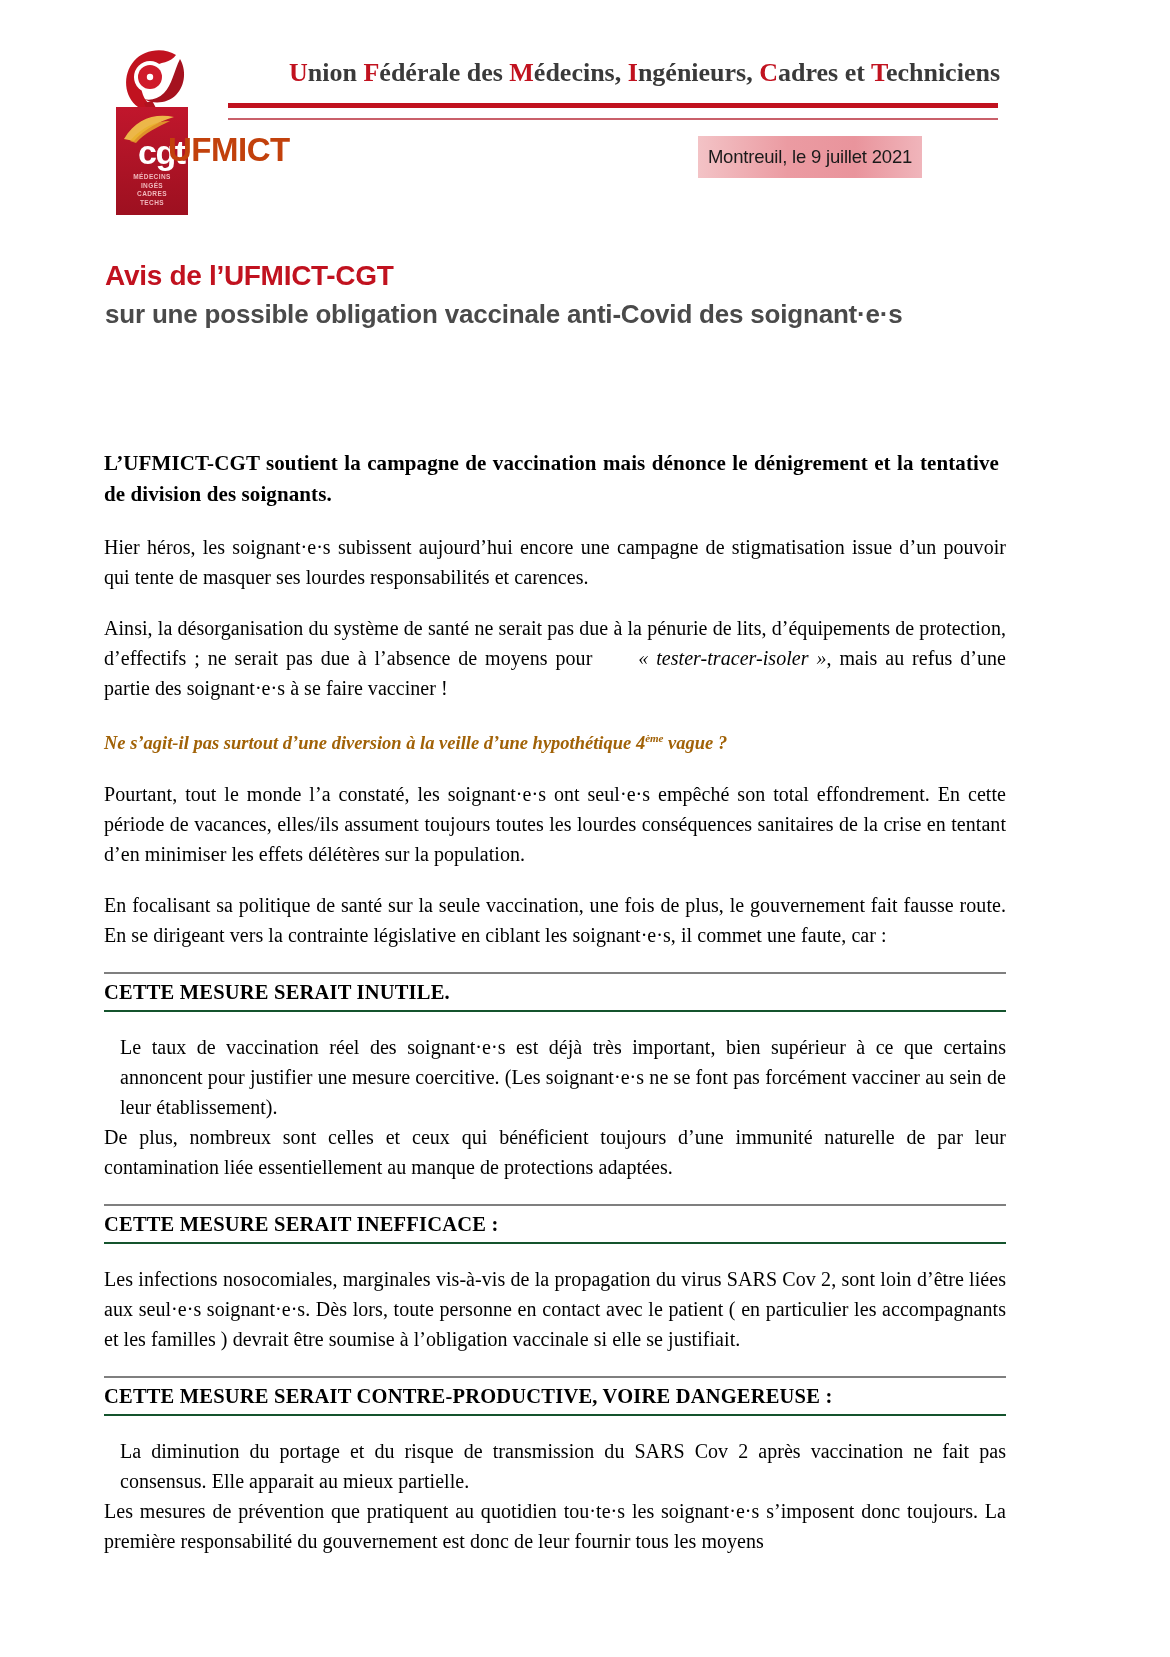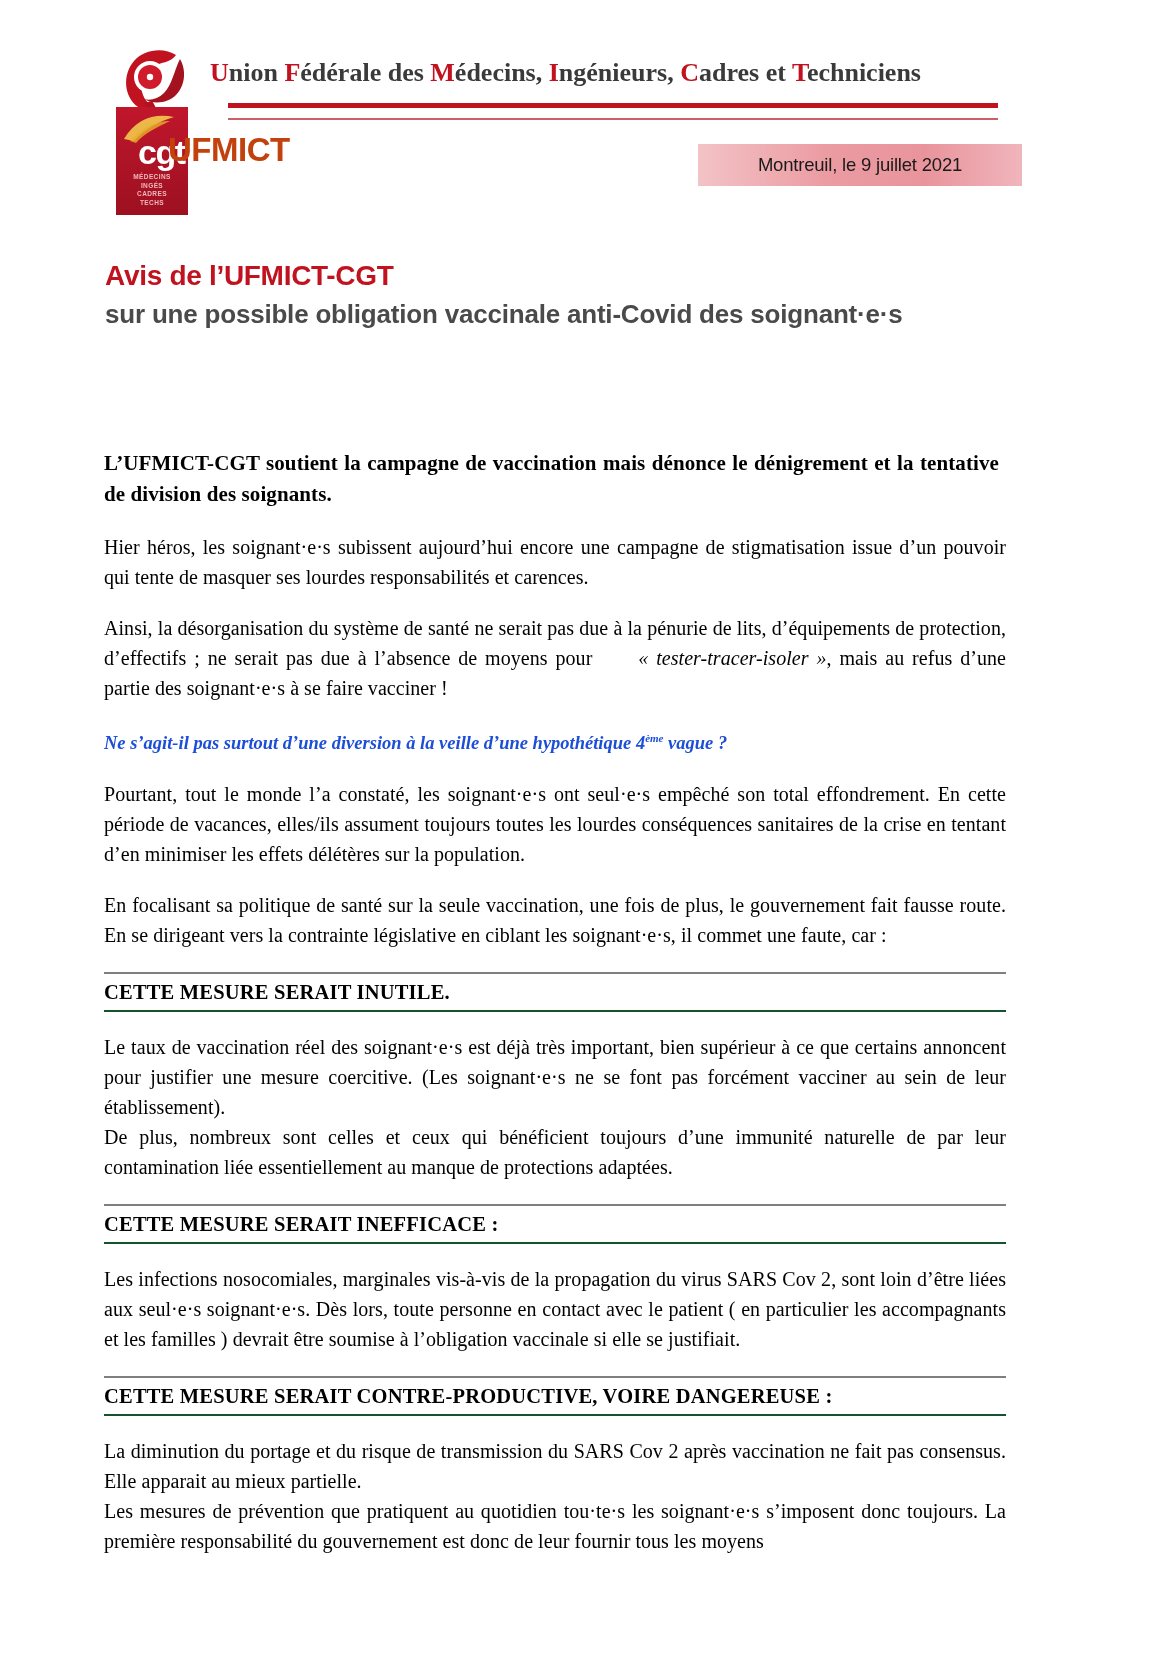--- a/index.html
+++ b/index.html
@@ -109,20 +109,21 @@
     position: absolute;
     left: 210px;
     top: 57px;
     width: 790px;
     font-family: "Liberation Serif", "DejaVu Serif", serif;
     font-weight: bold;
     font-size: 26px;
     line-height: 32px;
     color: #3a3a3a;
     white-space: nowrap;
+    text-align: right;
   }
   .org-title .cap { color: #c1121f; }
 
   .rule-thick {
     position: absolute;
     left: 228px;
     top: 103px;
     width: 770px;
     height: 5px;
     background: #c1121f;
@@ -132,22 +133,22 @@
     left: 228px;
     top: 118px;
     width: 770px;
     height: 2px;
     background: #c9606a;
   }
 
   .date-box {
     position: absolute;
     left: 698px;
-    top: 144px;
-    width: 324px;
+    top: 136px;
+    width: 224px;
     height: 42px;
     background: linear-gradient(90deg, #f3c3c6 0%, #eb9ba2 40%, #e9949c 70%, #f0b5bb 100%);
     display: flex;
     align-items: center;
     justify-content: center;
   }
   .date-text {
     font-family: "Liberation Sans", "DejaVu Sans", sans-serif;
     font-size: 18.5px;
     font-weight: normal;
@@ -202,29 +203,29 @@
 
   p.para {
     font-family: "Liberation Serif", "DejaVu Serif", serif;
     font-size: 20px;
     line-height: 30px;
     text-align: justify;
     text-align-last: left;
     margin: 0 0 21px 0;
     letter-spacing: 0.05px;
   }
-  p.para.tight { margin-bottom: 0; }
+  p.para.tight { margin-bottom: 0; margin-left: 16px; }
 
   p.italic-q {
     font-family: "Liberation Serif", "DejaVu Serif", serif;
     font-style: italic;
     font-weight: bold;
     font-size: 18.5px;
     line-height: 28px;
-    color: #1d4ed8;
+    color: #a16207;
     margin: 0 0 22px 0;
   }
   p.italic-q sup { font-size: 11px; }
 
   .quote-it {
     font-style: italic;
   }
 
   .section-head {
     margin: 22px 0 20px 0;

